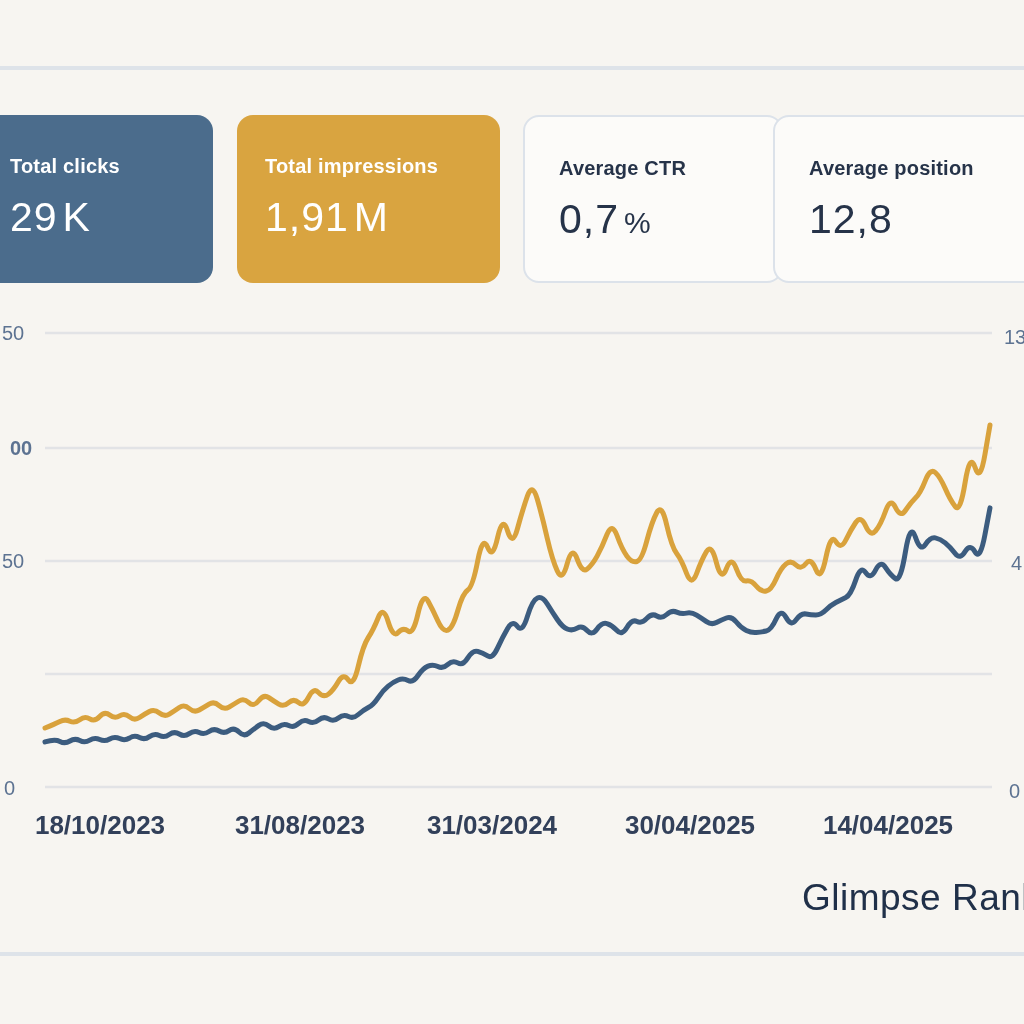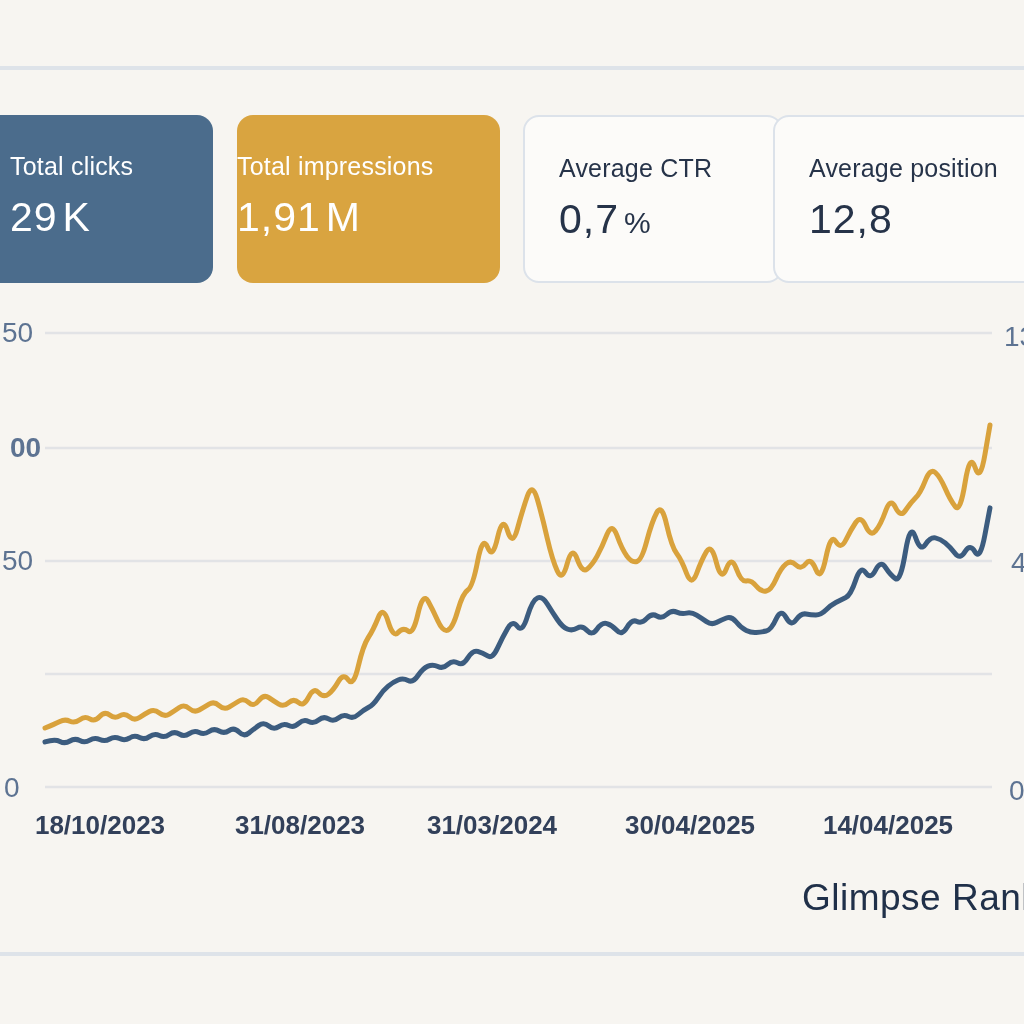--- a/index.html
+++ b/index.html
@@ -12,33 +12,33 @@
   .divider{position:absolute;left:0;width:1024px;height:4px;background:#dee3e9;}
   #divider-top{top:66px;}
   #divider-bottom{top:952px;}
 
   
   .card{
     position:absolute;top:115px;height:168px;border-radius:16px;
     box-sizing:border-box;display:flex;flex-direction:column;
     padding-top:36px;
   }
-  .card .label{font-size:25px;line-height:30px;font-weight:400;letter-spacing:.2px;}
+  .card .label{font-size:20px;line-height:30px;font-weight:700;letter-spacing:.2px;}
   .card .value-row{margin-top:13px;font-size:41px;line-height:46px;font-weight:400;letter-spacing:1px;display:flex;align-items:baseline;}
   .card .unit{margin-left:5px;}
   .card .unit.pct{font-size:30px;}
   #card-clicks{left:-30px;width:243px;padding-left:40px;}
-  #card-impressions{left:237px;width:263px;}
+  #card-impressions{left:237px;width:263px;padding-left:28px;}
   #card-ctr{left:523px;width:260px;padding-left:34px;border:2px solid #dce2ea;}
   #card-position{left:773px;width:312px;padding-left:34px;border:2px solid #dce2ea;}
 
   
   #chart-svg{position:absolute;left:0;top:0;pointer-events:none;}
   .ytick{
-    position:absolute;font-size:28px;color:#5d7392;transform:translateY(-50%);
+    position:absolute;font-size:20px;color:#5d7392;transform:translateY(-50%);
     white-space:nowrap;
   }
   .xtick{
     position:absolute;top:810px;font-size:26px;color:#32405a;
     transform:translateX(-50%);white-space:nowrap;font-weight:bold;
   }
   #watermark{
     position:absolute;left:802px;top:877px;font-size:37px;font-weight:500;
     color:#203049;letter-spacing:.5px;white-space:nowrap;
   }

